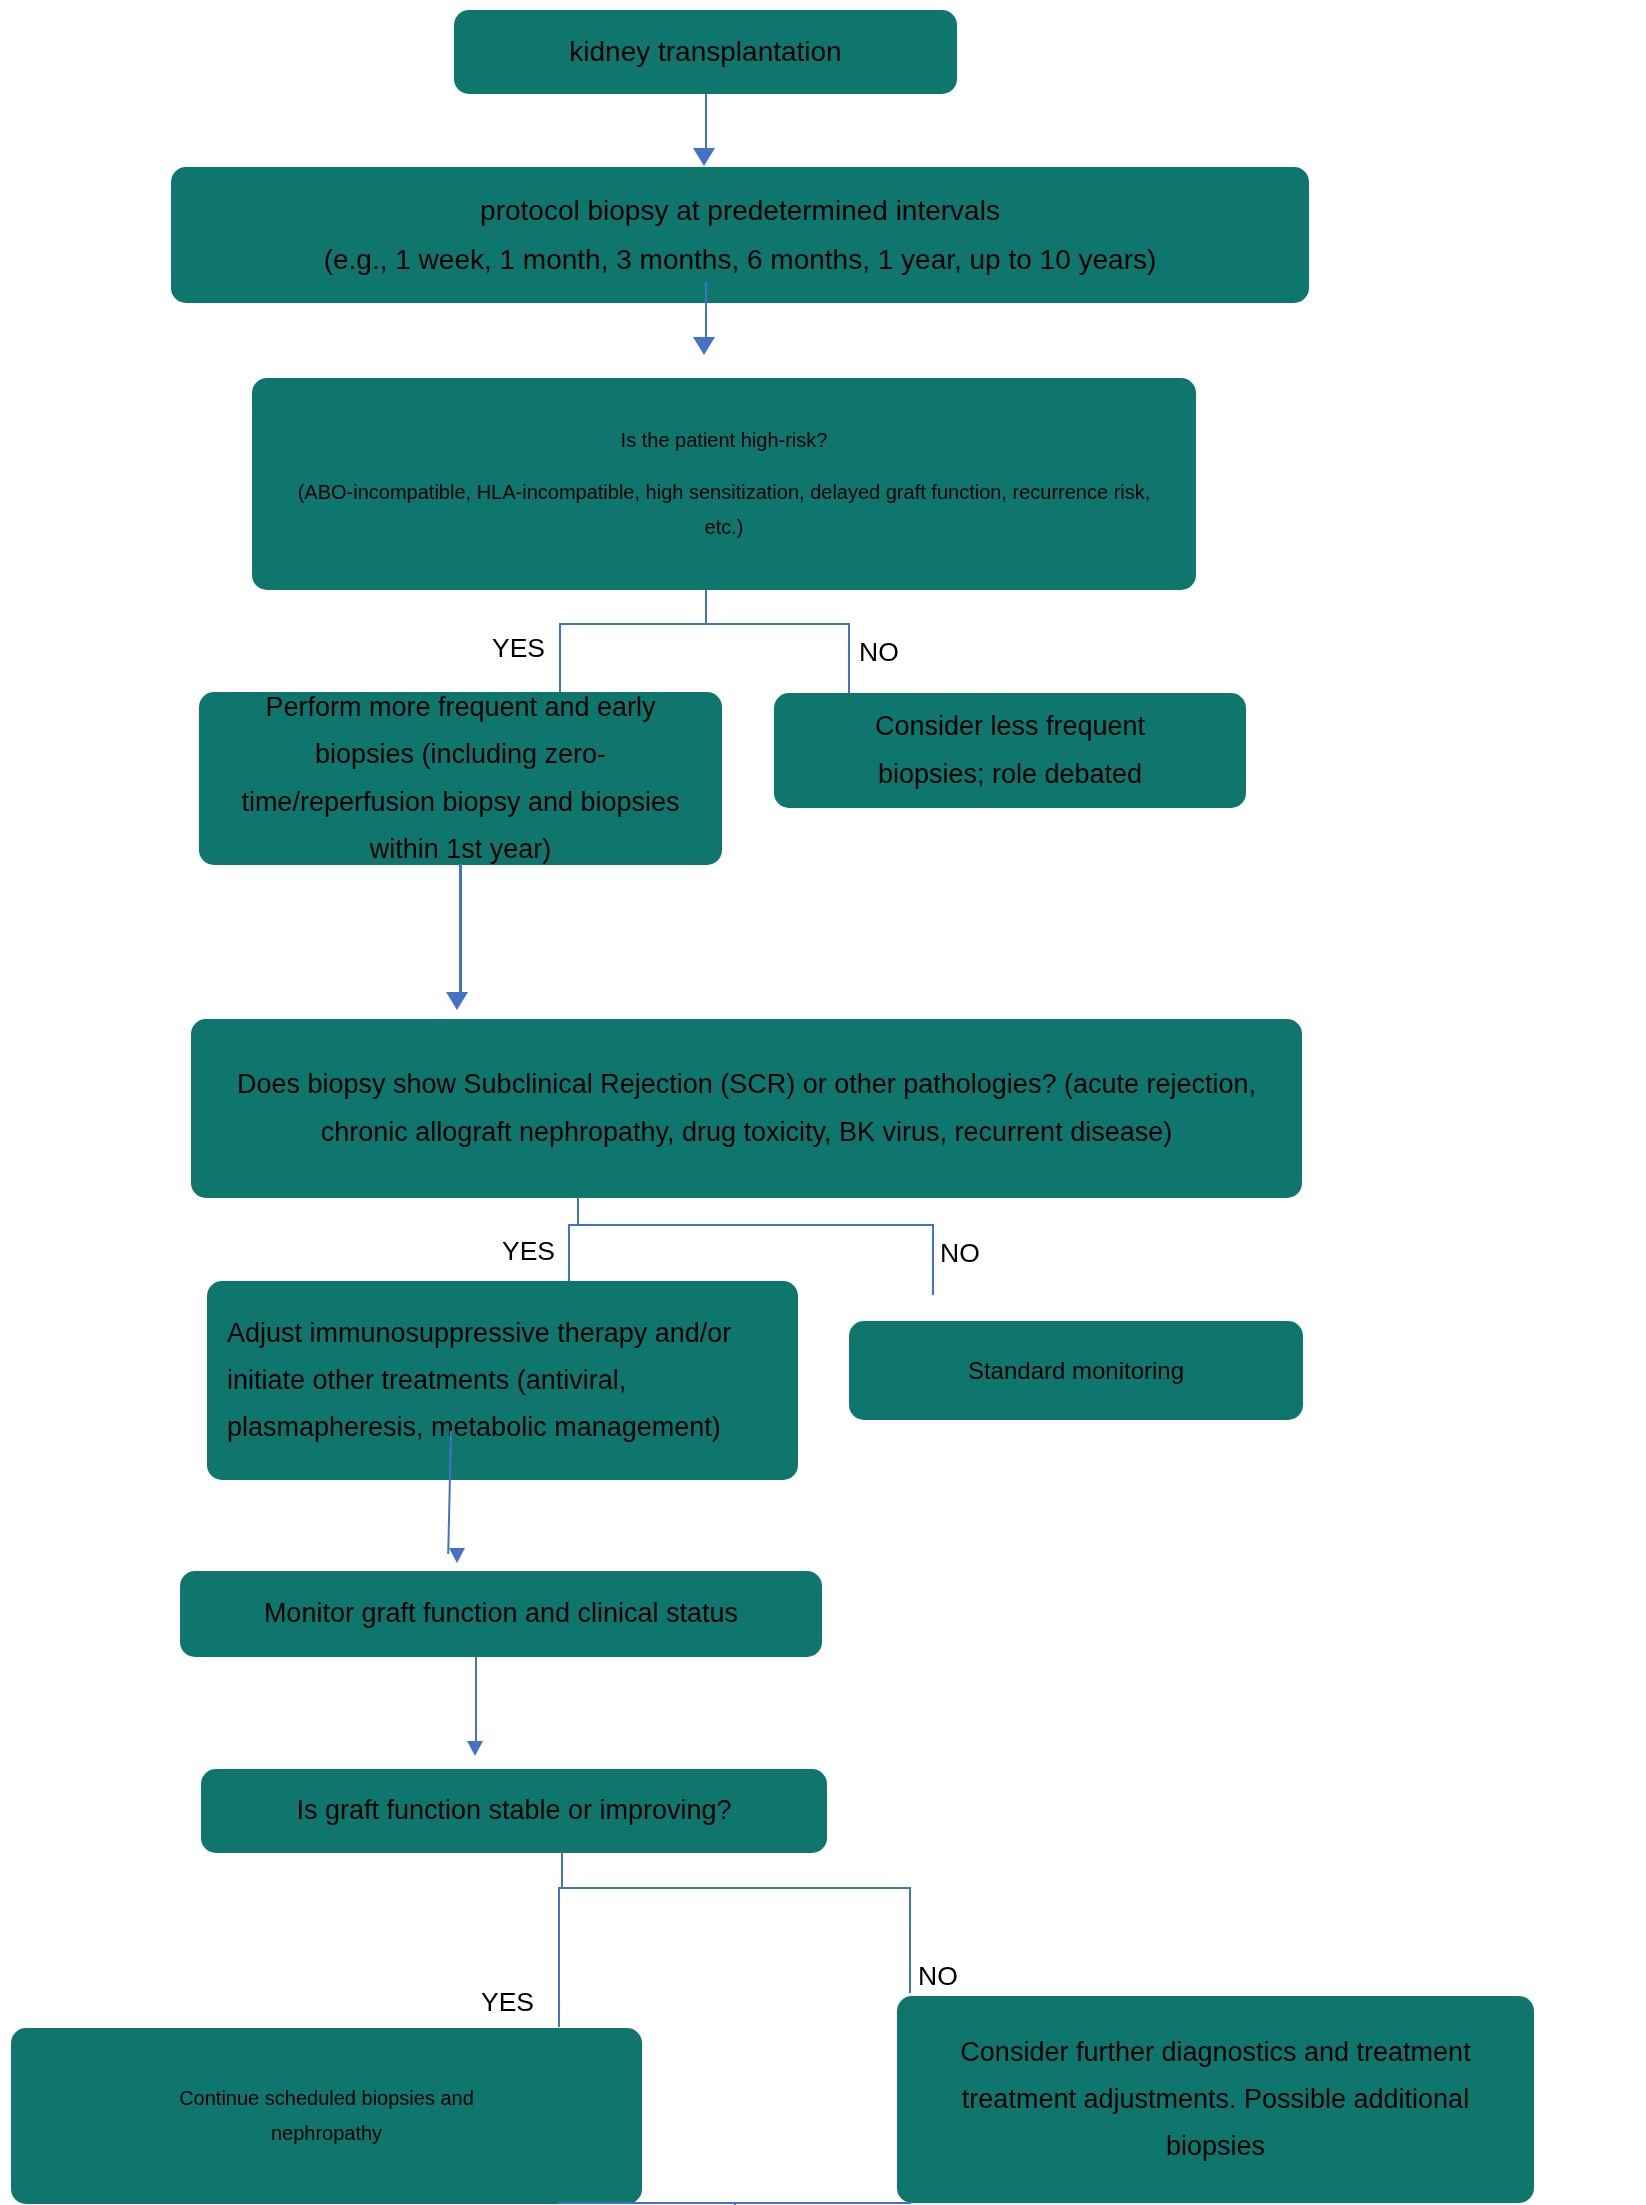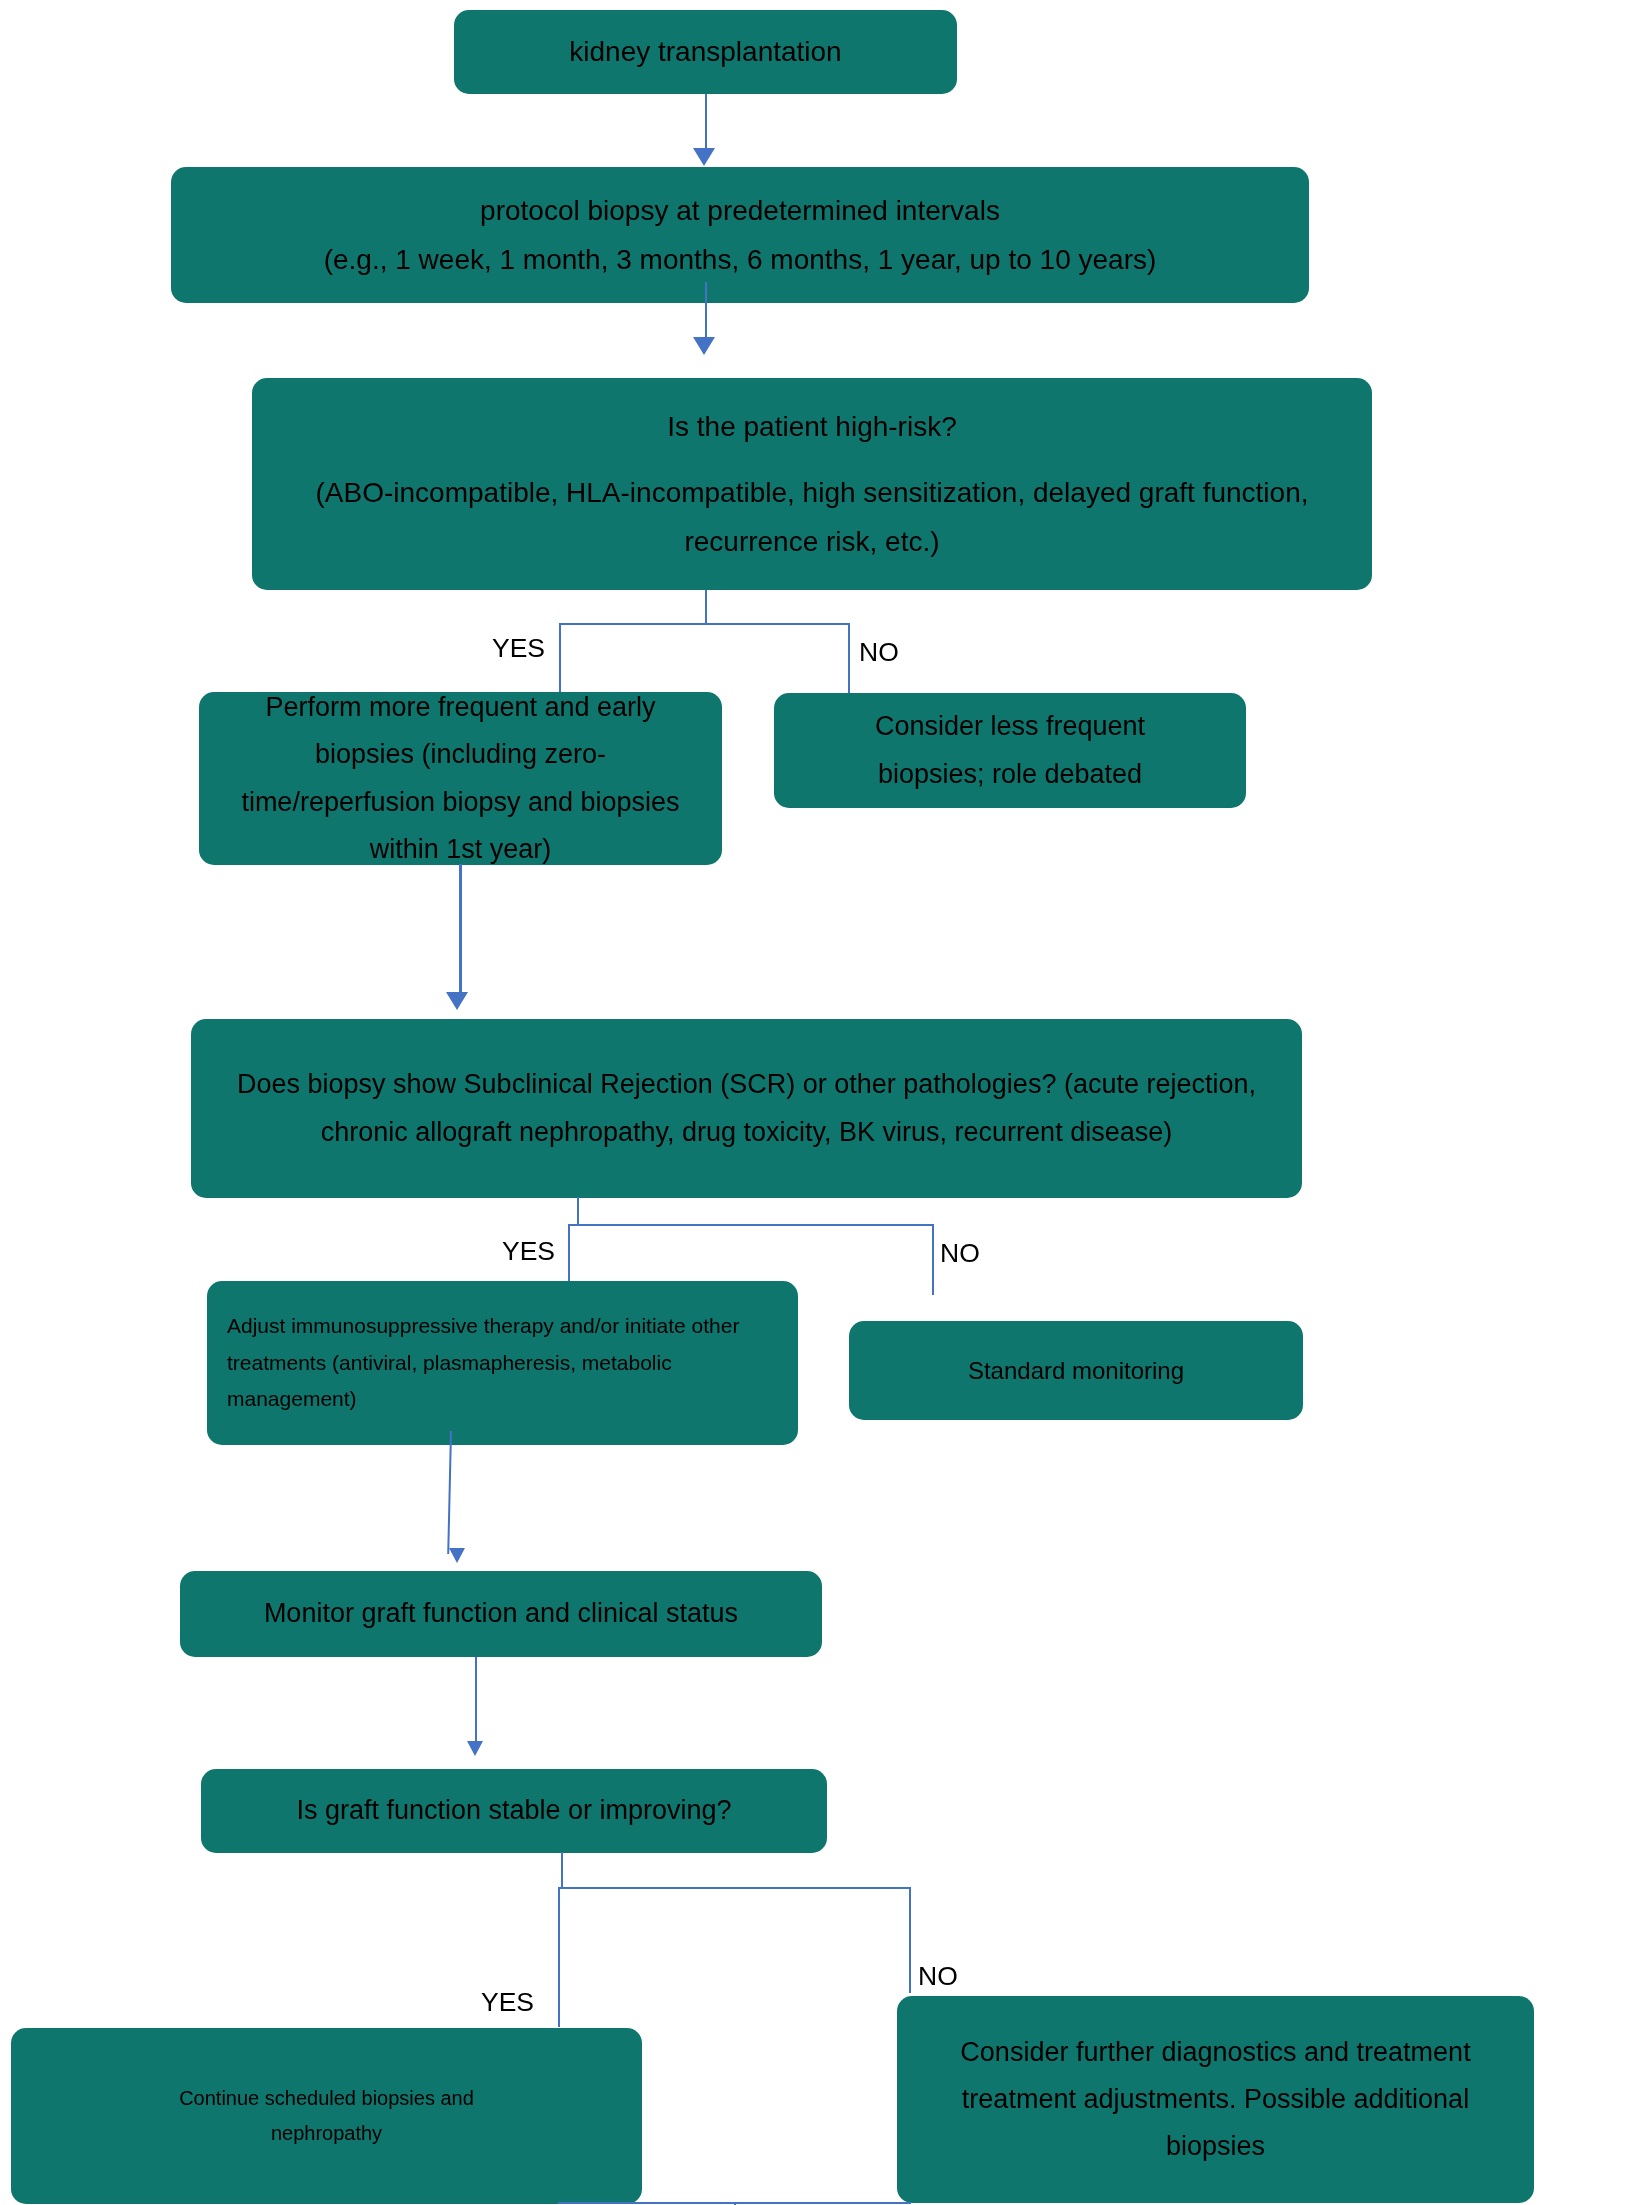--- a/index.html
+++ b/index.html
@@ -90,21 +90,21 @@
   <div class="arrowhead" style="left:693px; top:148px;"></div>
 
   <div class="node" style="left:171px; top:167px; width:1138px; height:136px; font-size:28px;">
     <span class="line">protocol biopsy at predetermined intervals</span>
     <span class="line">(e.g., 1 week, 1 month, 3 months, 6 months, 1 year, up to 10 years)</span>
   </div>
 
   <div class="vline" style="left:705px; top:282px; height:57px;"></div>
   <div class="arrowhead" style="left:693px; top:337px;"></div>
 
-  <div class="node wrap" style="left:252px; top:378px; width:1120px; height:212px; font-size:28px; padding:29px 40px;">
+  <div class="node wrap" style="left:252px; top:378px; width:944px; height:212px; font-size:20px; padding:29px 40px;">
     <span class="line" style="white-space:nowrap;">Is the patient high-risk?</span>
     <span class="line" style="margin-top:17.6px;">(ABO-incompatible, HLA-incompatible, high sensitization, delayed graft function, recurrence risk, etc.)</span>
   </div>
 
   <div class="vline" style="left:705px; top:590px; height:34px;"></div>
   <div class="hline" style="left:559px; top:623px; width:291px;"></div>
   <div class="vline" style="left:559px; top:623px; height:101px;"></div>
   <div class="vline" style="left:848px; top:623px; height:88px;"></div>
   <div class="branch-label" style="left:492px; top:635px;">YES</div>
   <div class="branch-label" style="left:859px; top:639px;">NO</div>
@@ -125,21 +125,21 @@
     <span class="line">Does biopsy show Subclinical Rejection (SCR) or other pathologies? (acute rejection, chronic allograft nephropathy, drug toxicity, BK virus, recurrent disease)</span>
   </div>
 
   <div class="vline" style="left:577px; top:1197px; height:27px;"></div>
   <div class="hline" style="left:568px; top:1224px; width:366px;"></div>
   <div class="vline" style="left:568px; top:1224px; height:65px;"></div>
   <div class="vline" style="left:932px; top:1224px; height:71px;"></div>
   <div class="branch-label" style="left:502px; top:1238px;">YES</div>
   <div class="branch-label" style="left:940px; top:1240px;">NO</div>
 
-  <div class="node wrap left-align" style="left:207px; top:1281px; width:591px; height:164px; font-size:21px; padding:12.3px 20px;">
+  <div class="node wrap left-align" style="left:207px; top:1281px; width:591px; height:199px; font-size:27px; padding:12.3px 20px;">
     <span class="line">Adjust immunosuppressive therapy and/or initiate other treatments (antiviral, plasmapheresis, metabolic management)</span>
   </div>
 
   <div class="node" style="left:849px; top:1321px; width:454px; height:99px; font-size:24px;">
     <span class="line">Standard monitoring</span>
   </div>
 
   <div class="vline" style="left:450px; top:1431px; height:123px; transform:rotate(1.3deg); transform-origin: top center;"></div>
   <div class="arrowhead small" style="left:449px; top:1548px;"></div>
 

